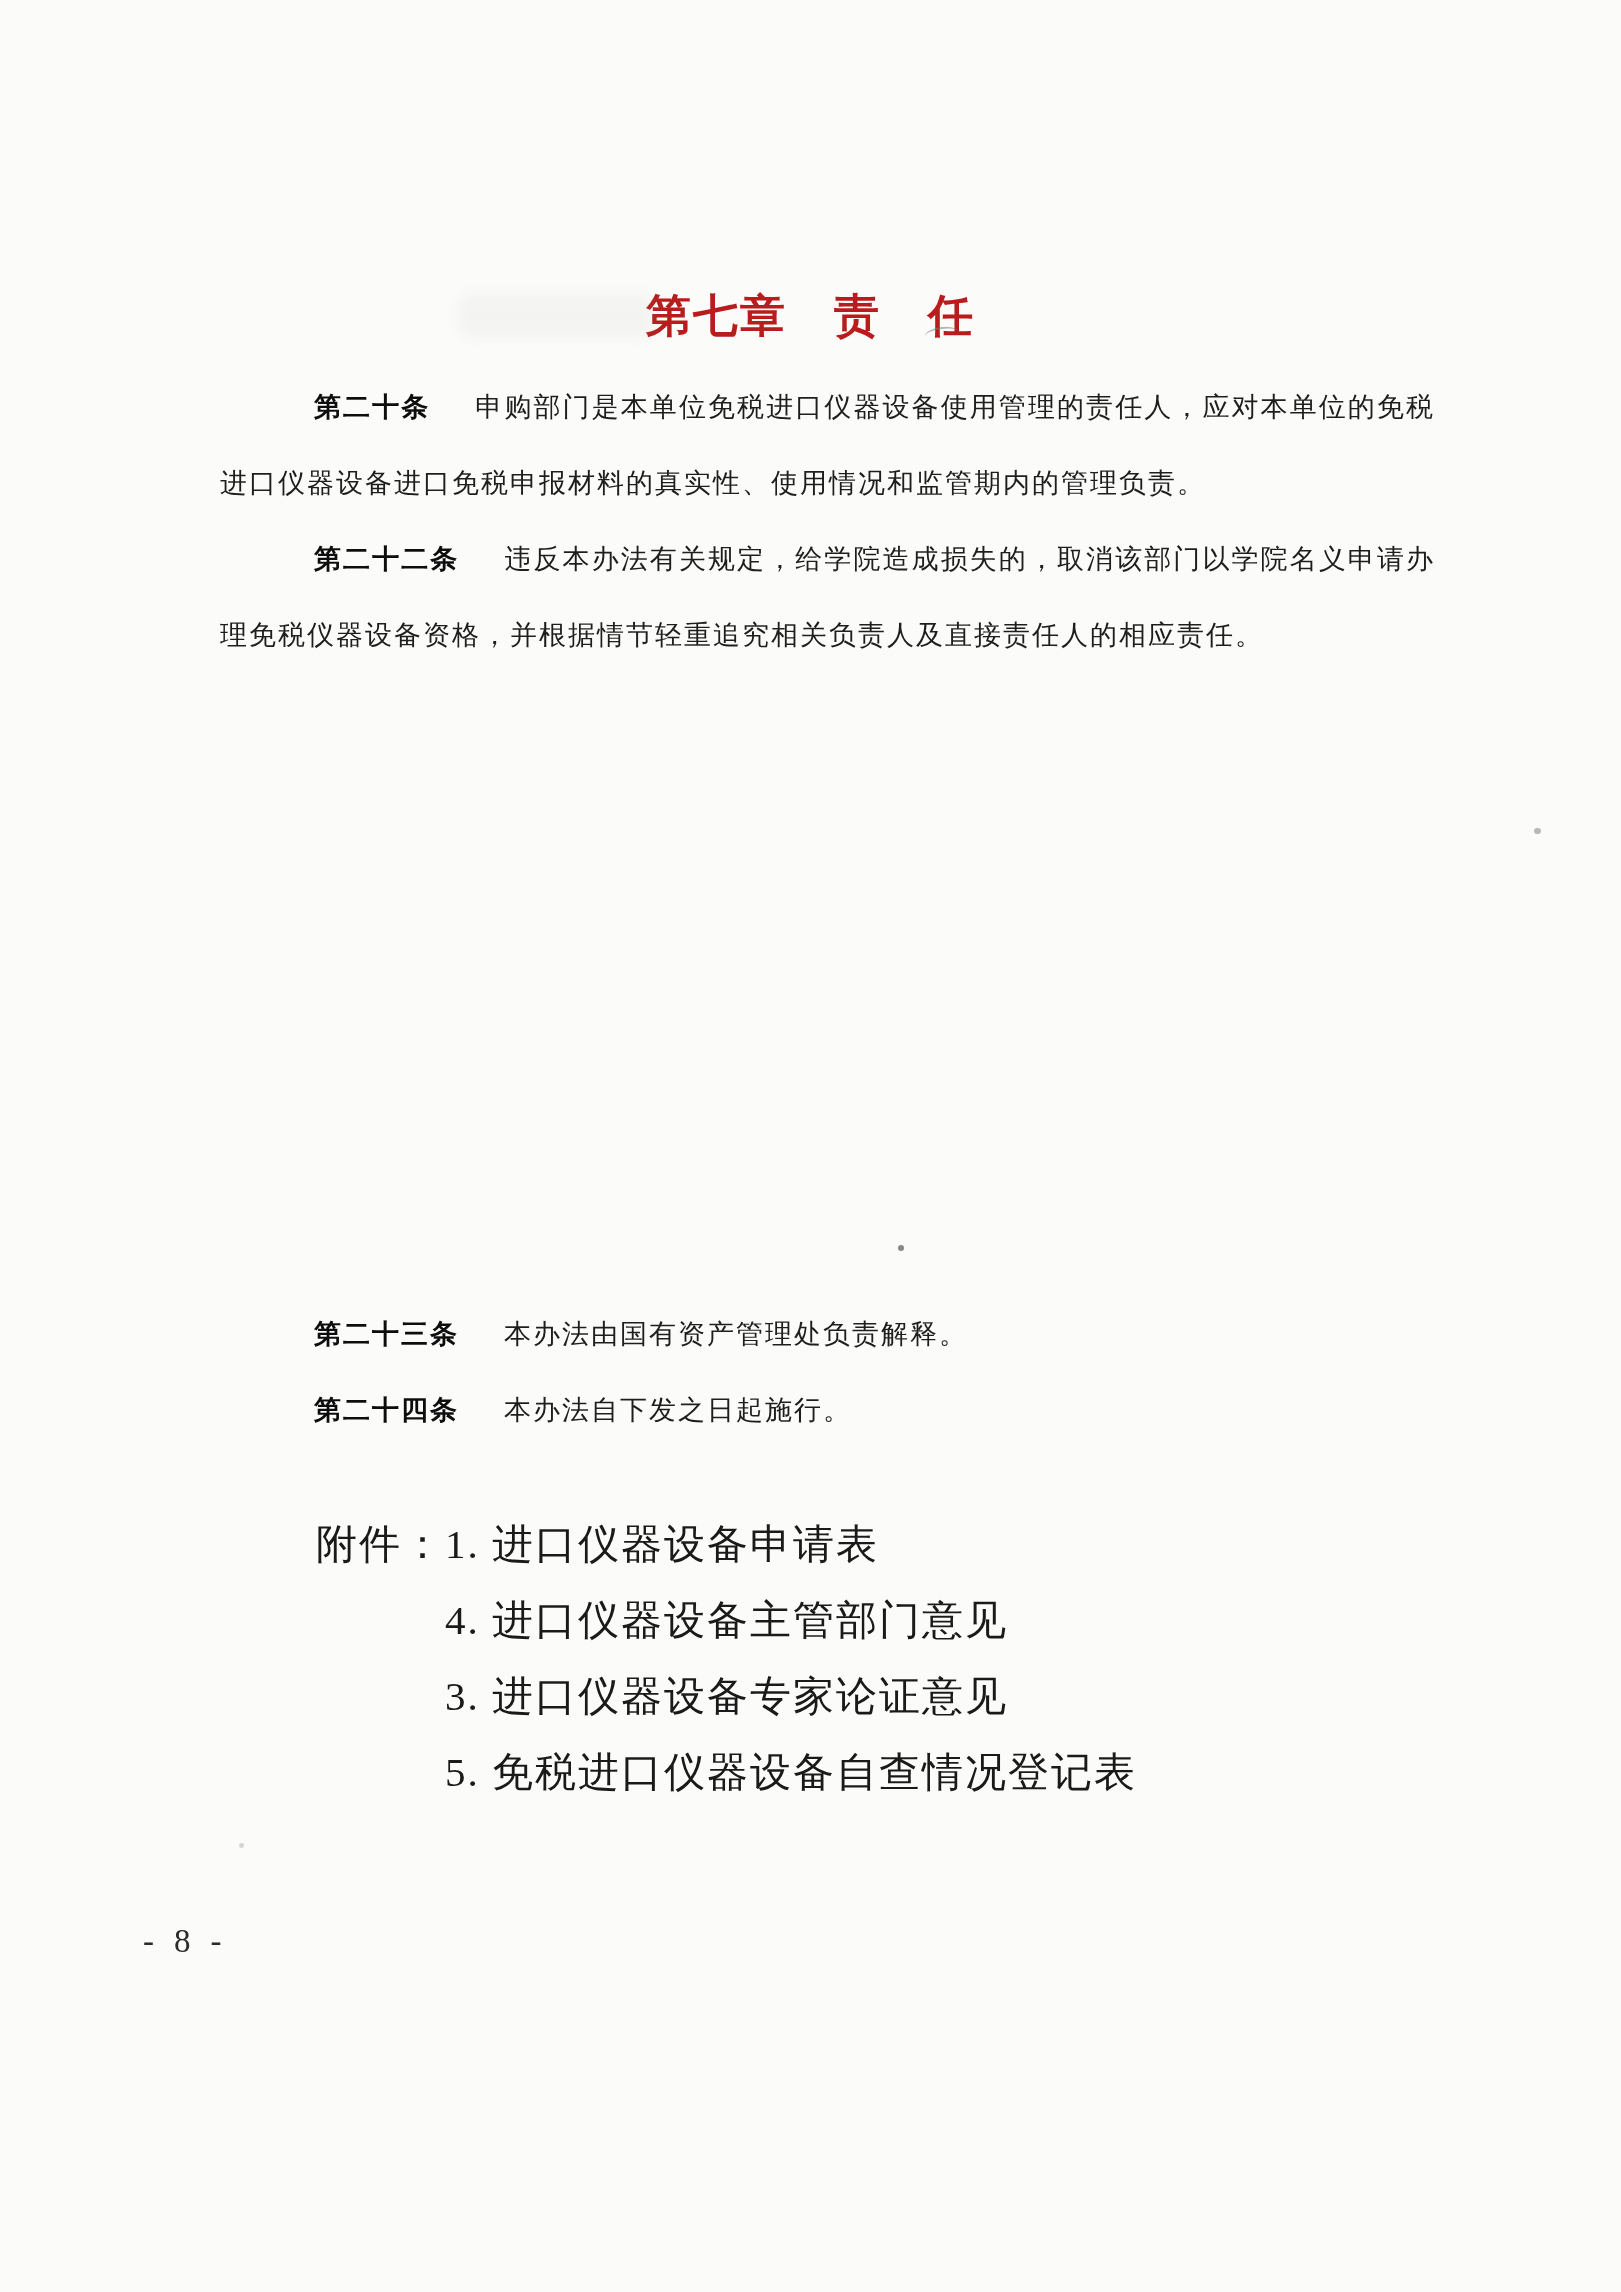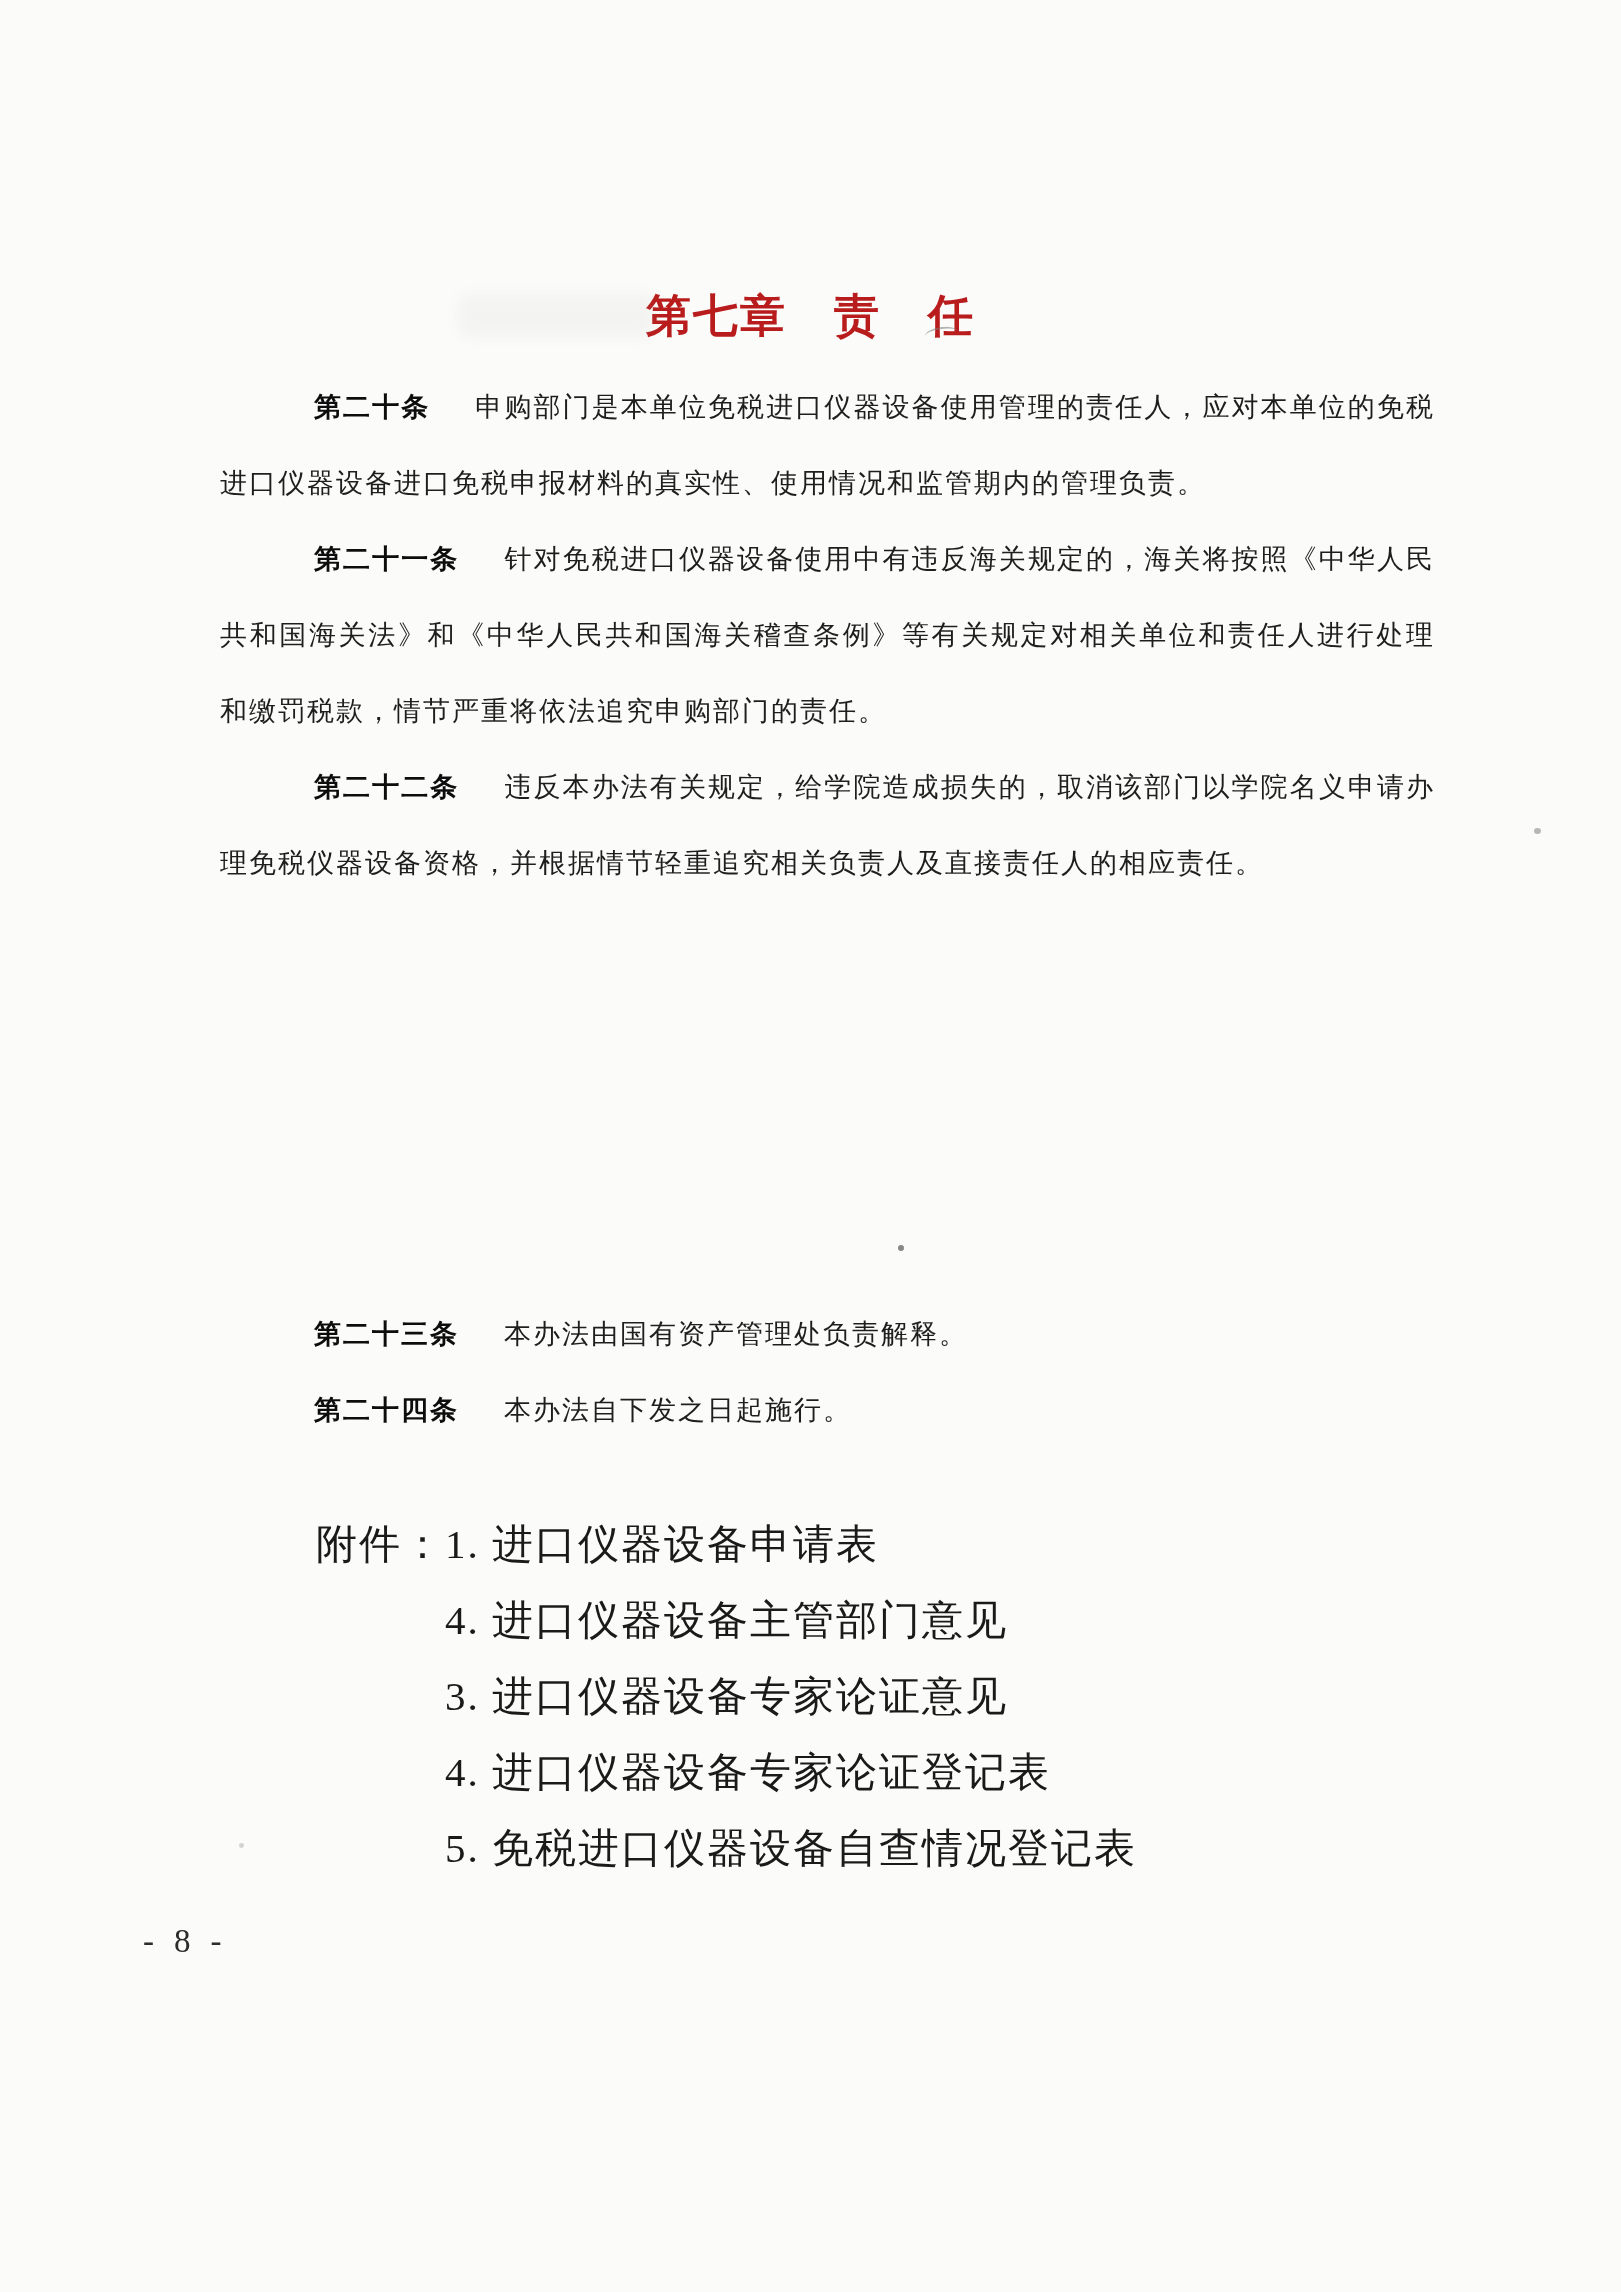--- a/index.html
+++ b/index.html
@@ -87,44 +87,40 @@
 
 <div class="page">
 
   <div class="chapter-title c7">第七章　责　任</div>
 
   <div class="articles a7">
     <p class="article">
       <span class="label">第二十条</span><span>申购部门是本单位免税进口仪器设备使用管理的责任人，应对本单位的免税进口仪器设备进口免税申报材料的真实性、使用情况和监管期内的管理负责。</span>
     </p>
     <p class="article">
-      <span class="label">第二十一条</span><span>针对免税进口仪器设备使用中有违反海关规定的，海关将按照《中华人民共和国海关法》和《中华人民共和国海关稽查条例》等有关规定对相关单位和责任人进行处理和缴罚税款，情节严重将依法追究申购部门的责任。</span>
-    </p>
-    <p class="article">
       <span class="label">第二十二条</span><span>违反本办法有关规定，给学院造成损失的，取消该部门以学院名义申请办理免税仪器设备资格，并根据情节轻重追究相关负责人及直接责任人的相应责任。</span>
     </p>
   </div>
 
 
   <div class="articles a8">
     <p class="article">
       <span class="label">第二十三条</span><span>本办法由国有资产管理处负责解释。</span>
     </p>
     <p class="article">
       <span class="label">第二十四条</span><span>本办法自下发之日起施行。</span>
     </p>
   </div>
 
   <div class="attachments">
     <div class="attach-label">附件：</div>
     <ul class="attach-items">
       <li>1. 进口仪器设备申请表</li>
       <li>4. 进口仪器设备主管部门意见</li>
       <li>3. 进口仪器设备专家论证意见</li>
-      <li>4. 进口仪器设备专家论证登记表</li>
       <li>5. 免税进口仪器设备自查情况登记表</li>
     </ul>
   </div>
 
   <div class="page-number">- 8 -</div>
 
   <div class="artifact ghost-blur"></div>
   <div class="artifact tilde-mark"></div>
   <div class="artifact dot-a"></div>
   <div class="artifact dot-b"></div>

